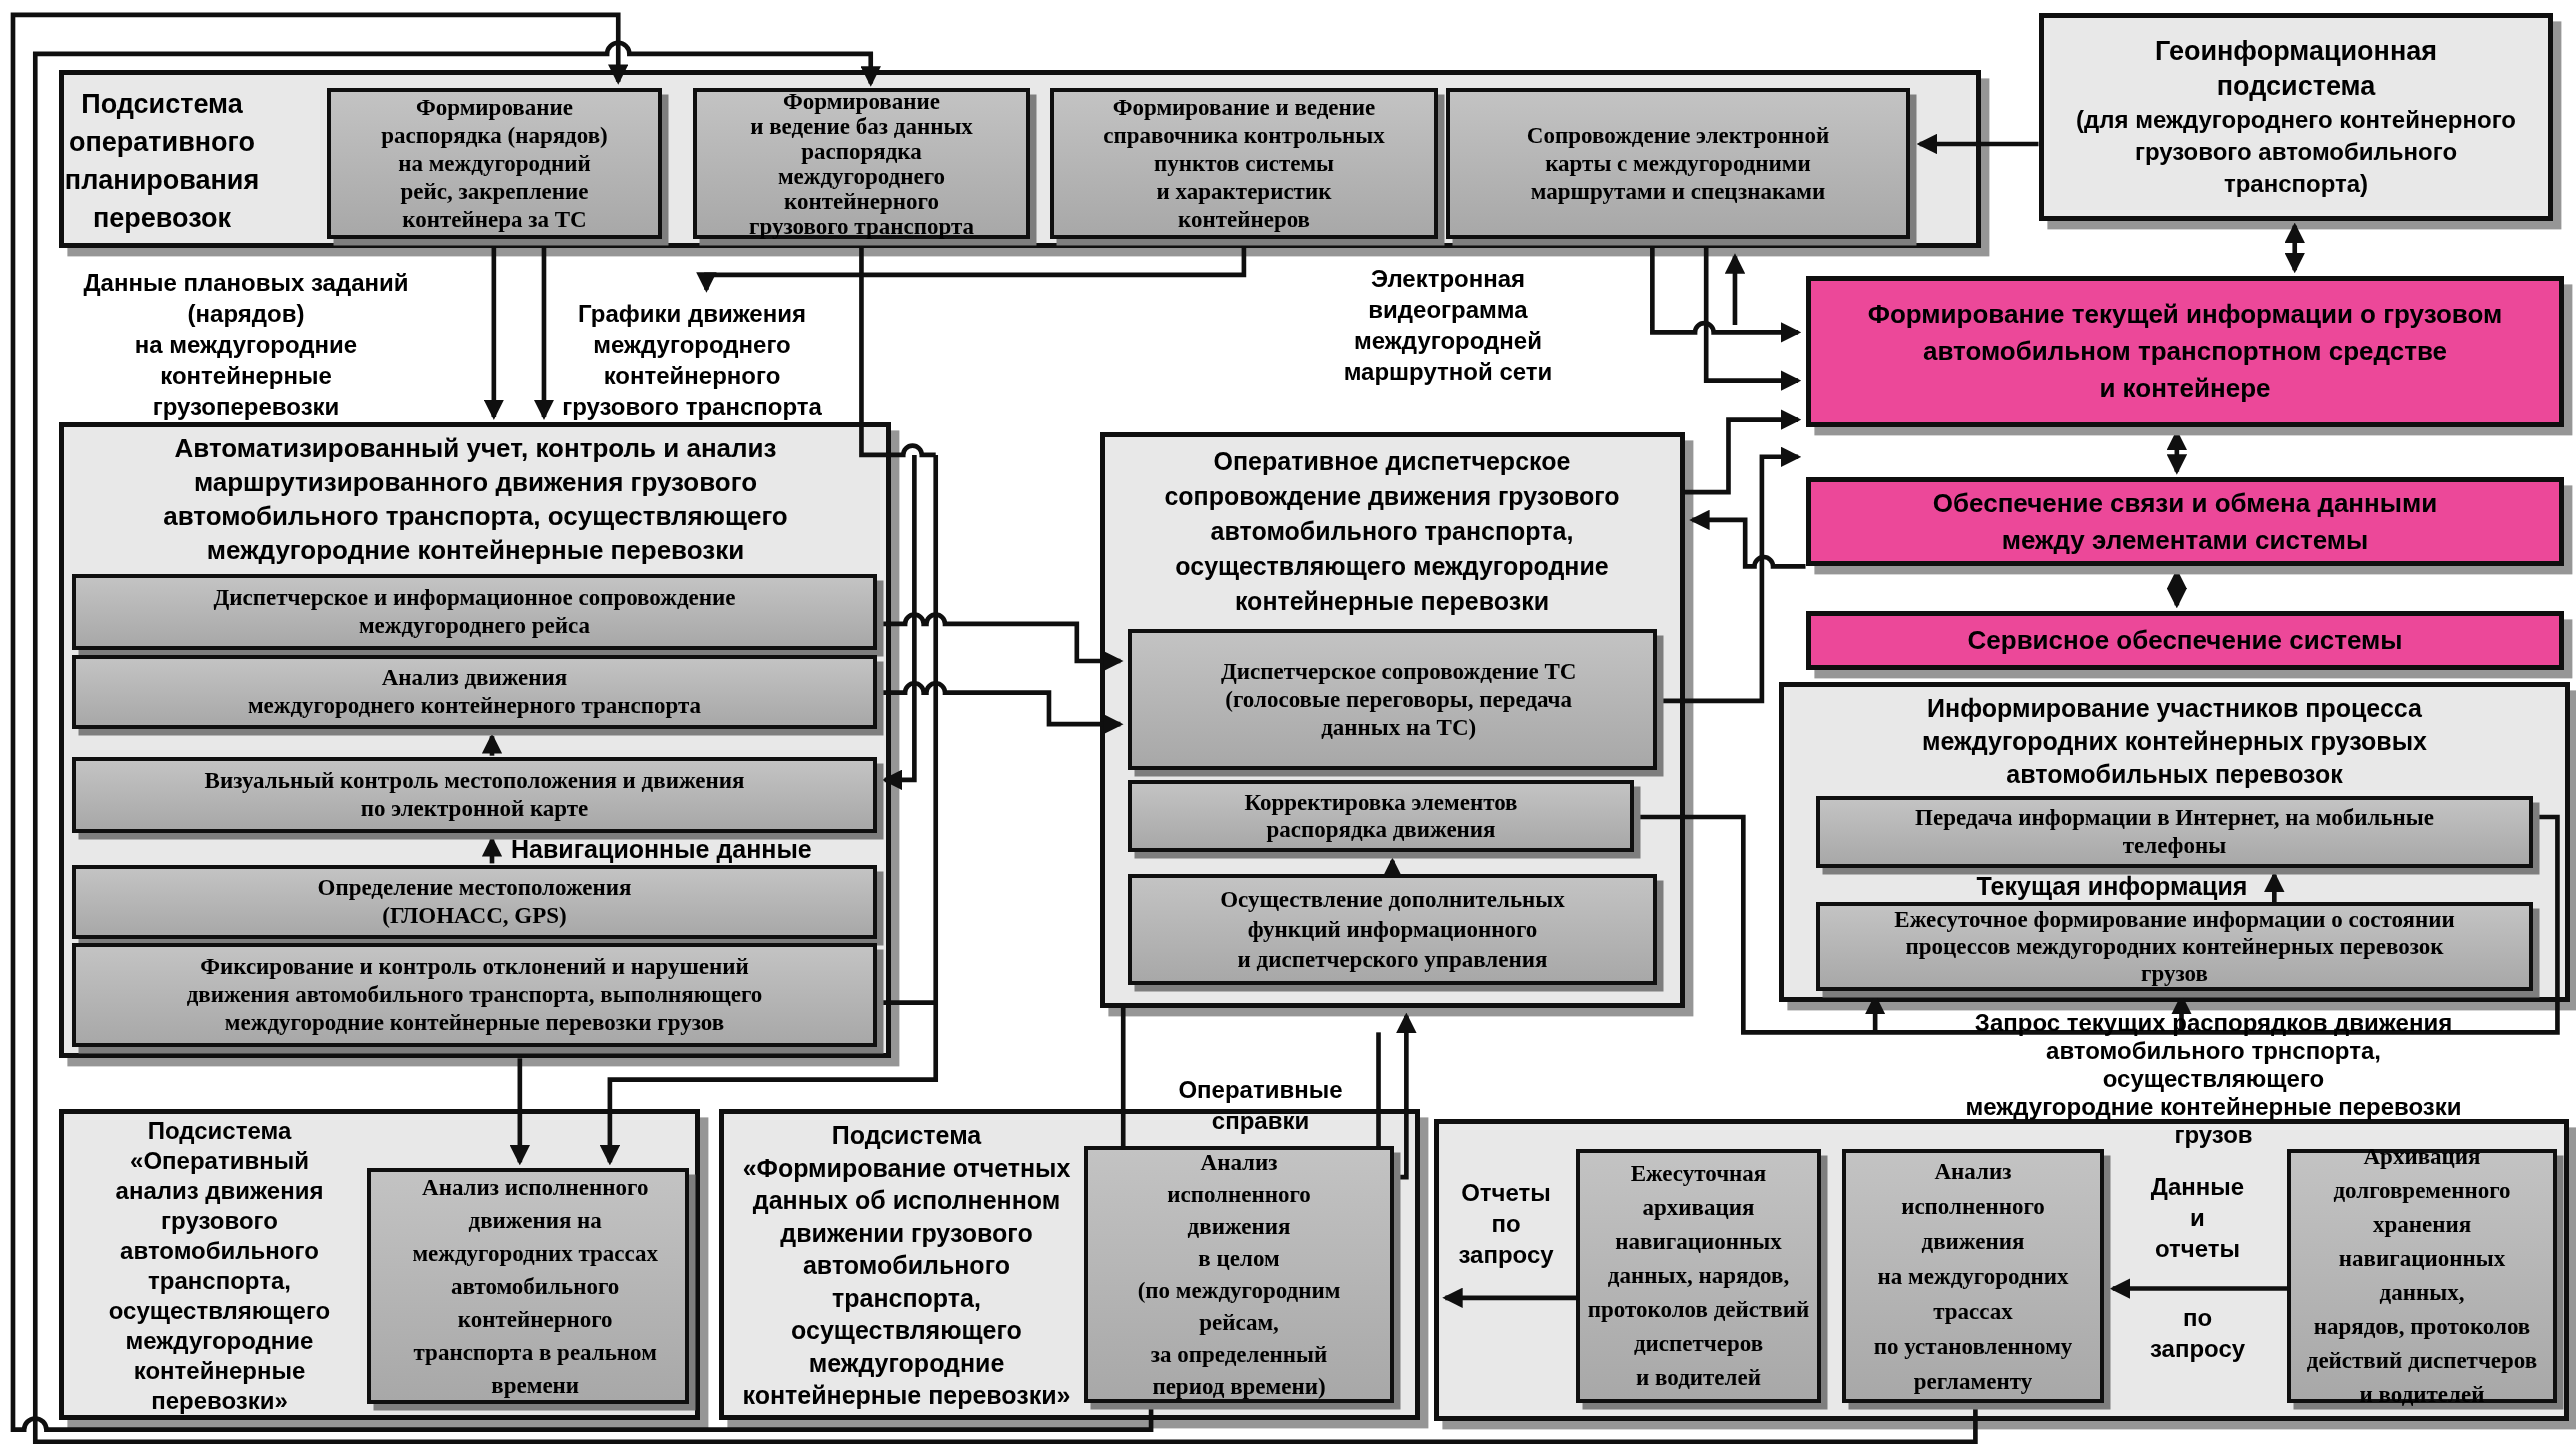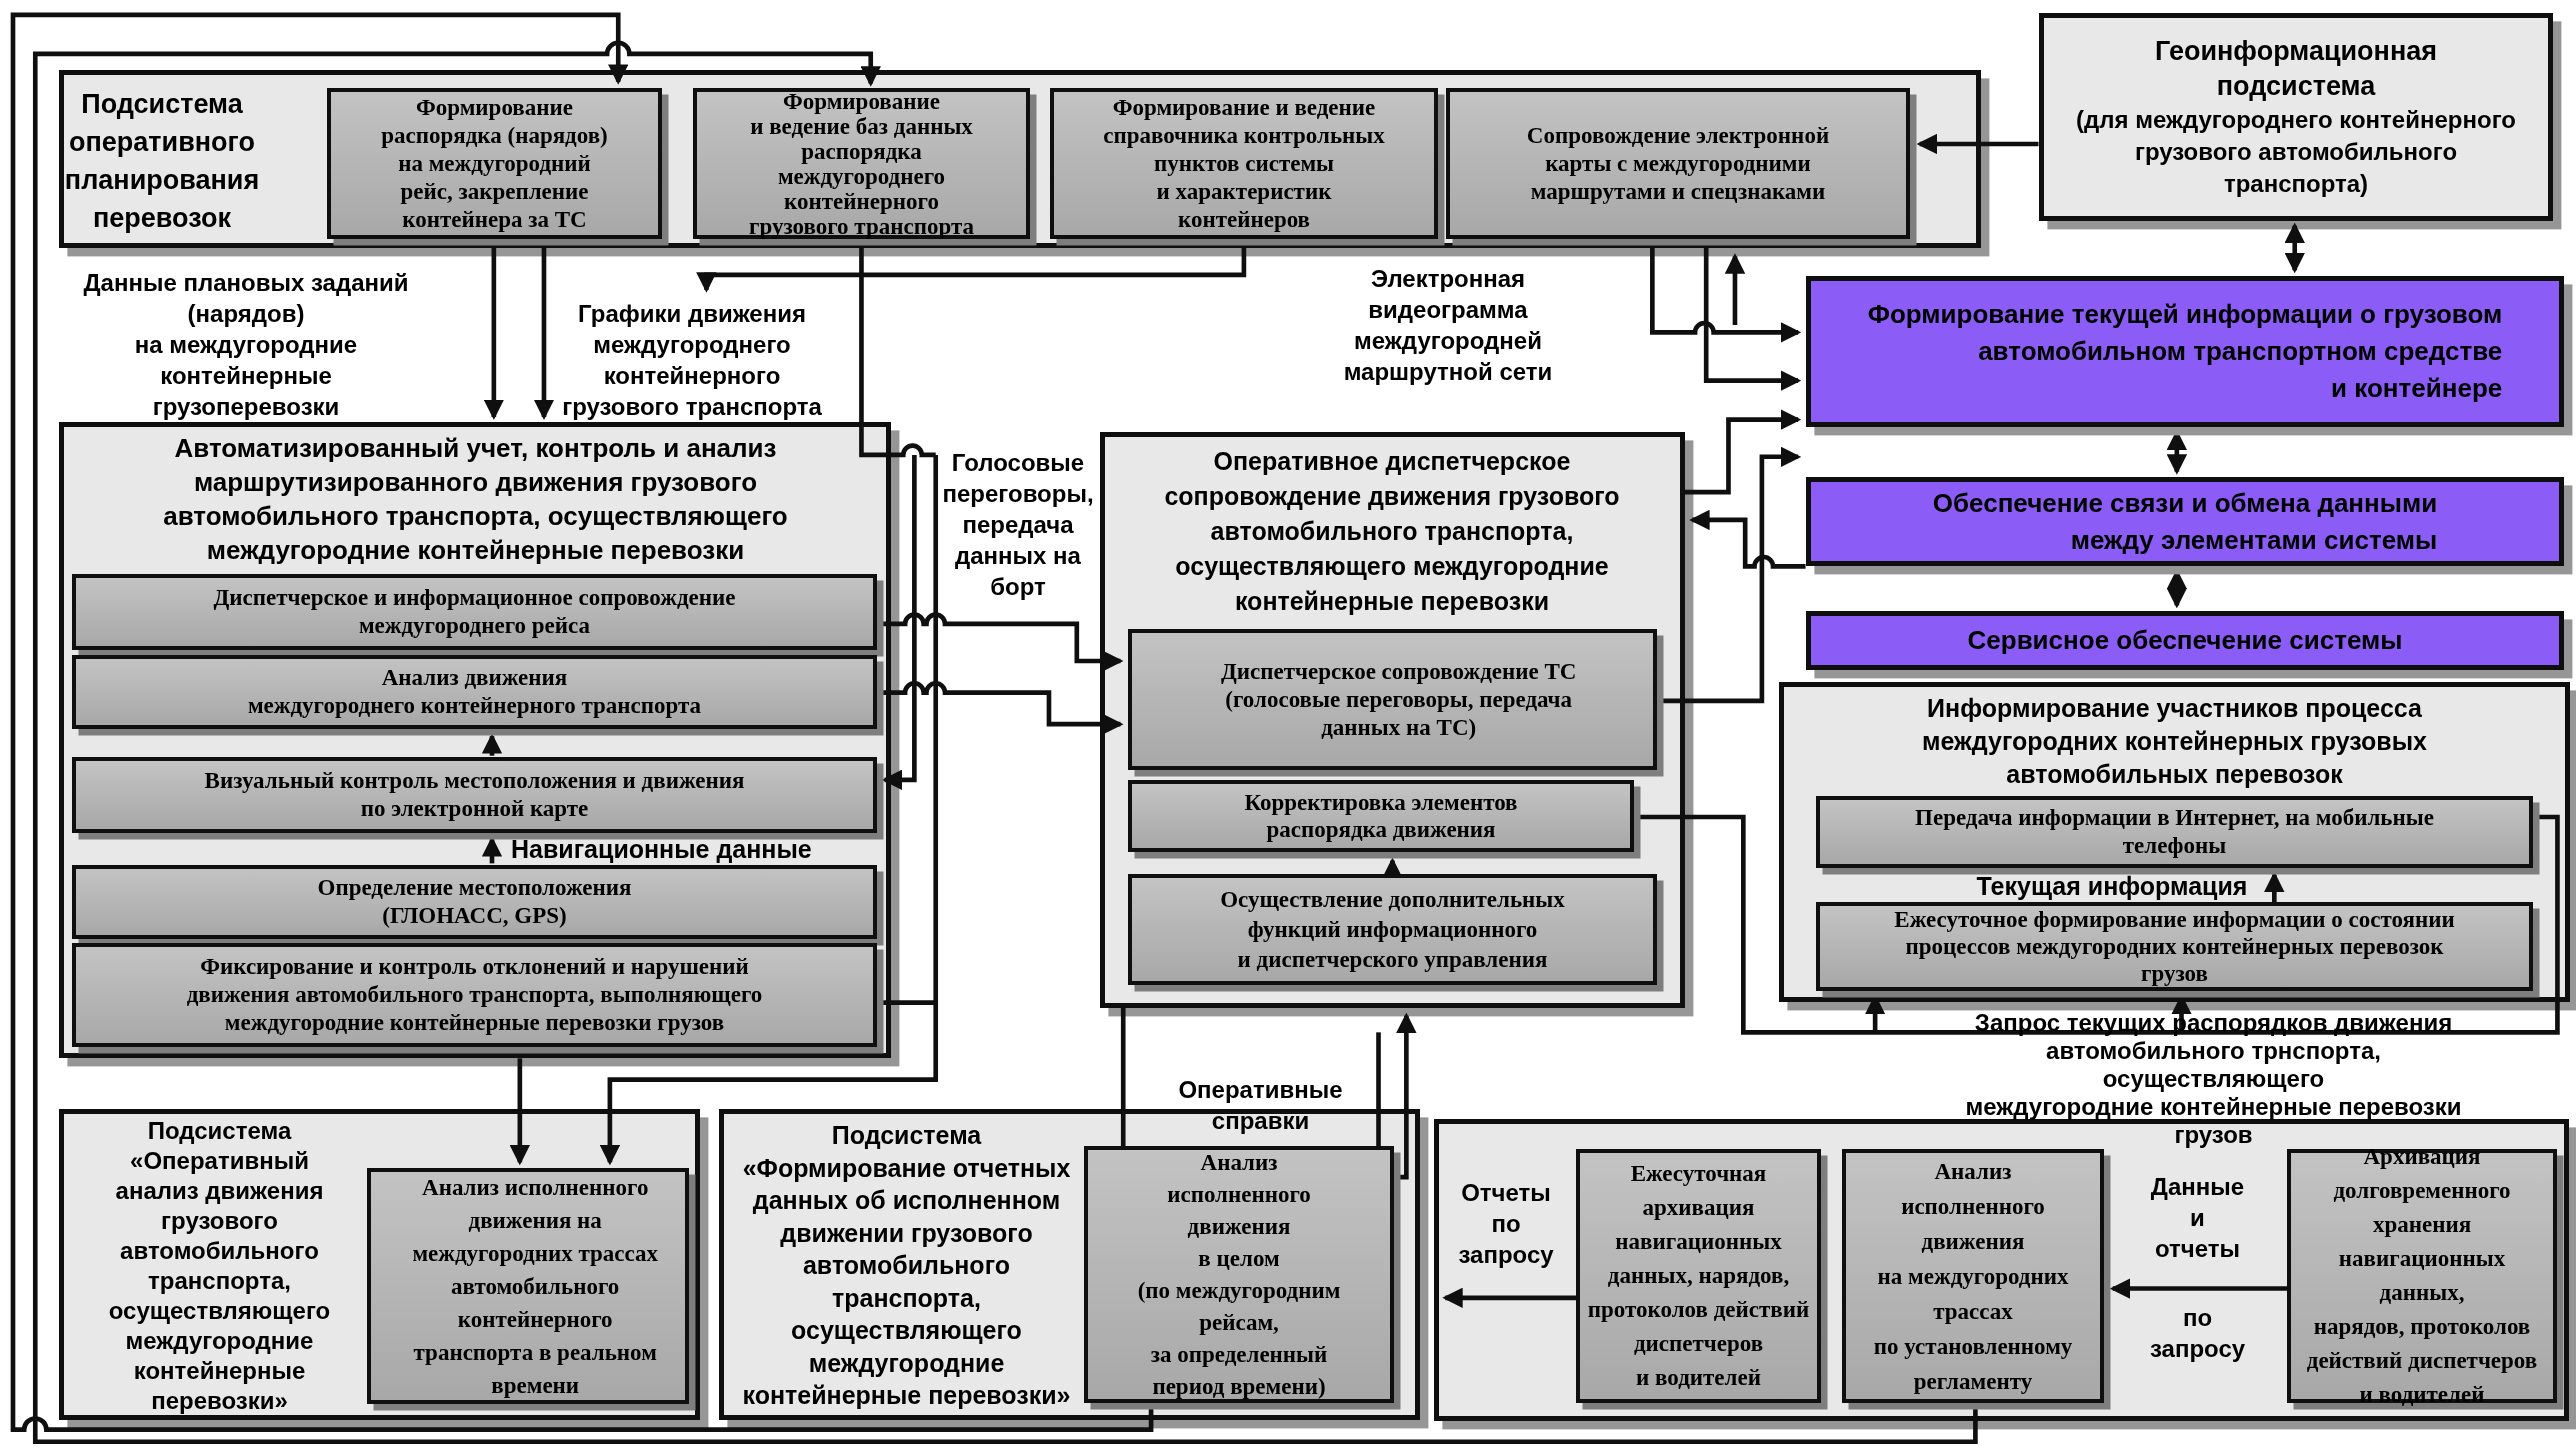--- a/index.html
+++ b/index.html
@@ -3,23 +3,23 @@
 <meta charset="utf-8">
 <style>
   html,body{margin:0;padding:0;background:#fff;}
   #stage{position:relative;width:2576px;height:1452px;background:#ffffff;overflow:hidden;
          font-family:"Liberation Sans","DejaVu Sans",sans-serif;font-weight:bold;color:#000;}
   .container{position:absolute;background:#e8e8e8;border:5.6px solid #0f0f0f;box-sizing:border-box;
              box-shadow:8.4px 8.4px 0 #969696;}
   .box{position:absolute;background:linear-gradient(180deg,#c3c3c3,#a8a8a8);border:4.6px solid #0f0f0f;
        box-sizing:border-box;box-shadow:6.5px 6.5px 0 #7e7e7e;display:flex;align-items:center;justify-content:center;
        text-align:center;font-size:23px;line-height:28px;white-space:pre-line;padding:1.9px 5.6px;font-family:Liberation Serif, serif;}
-  .rblock{position:absolute;background:#8b5cf6;border:5.6px solid #0f0f0f;box-sizing:border-box;
+  .rblock{position:absolute;background:#ec4899;border:5.6px solid #0f0f0f;box-sizing:border-box;
           box-shadow:8.4px 8.4px 0 #969696;display:flex;align-items:center;justify-content:center;
-          text-align:right;font-size:26px;line-height:37px;white-space:pre-line;}
+          text-align:center;font-size:26px;line-height:37px;white-space:pre-line;}
   .hdr{position:absolute;display:flex;align-items:center;justify-content:center;text-align:center;
        white-space:pre-line;}
   .lbl{position:absolute;display:flex;align-items:center;justify-content:center;text-align:center;
        font-size:24px;line-height:31px;white-space:pre-line;}
   svg.wires{position:absolute;left:0;top:0;z-index:5;pointer-events:none;}
   .layer2{z-index:6;}
   .layer1{z-index:2;}
 </style>
 </head>
 <body>
@@ -133,25 +133,20 @@
 междугороднего контейнерного транспорта</div>
   <div class="box layer2" style="left:72px;top:757px;width:805px;height:76px;">Визуальный контроль местоположения и движения
 по электронной карте</div>
   <div class="lbl layer2" style="left:511px;top:834px;width:343px;height:30px;font-size:25px;justify-content:flex-start;text-align:center;">Навигационные данные</div>
   <div class="box layer2" style="left:72px;top:865px;width:805px;height:74px;">Определение местоположения
 (ГЛОНАСС, GPS)</div>
   <div class="box layer2" style="left:72px;top:943px;width:805px;height:104px;">Фиксирование и контроль отклонений и нарушений
 движения автомобильного транспорта, выполняющего
 междугородние контейнерные перевозки грузов</div>
 
-  <div class="lbl layer2" style="left:939px;top:441px;width:158px;height:167px;">Голосовые
-переговоры,
-передача
-данных на
-борт</div>
   <div class="hdr layer2" style="left:1110px;top:442px;width:564px;height:178px;font-size:25px;line-height:35px;">Оперативное диспетчерское
 сопровождение движения грузового
 автомобильного транспорта,
 осуществляющего междугородние
 контейнерные перевозки</div>
   <div class="box layer2" style="left:1128px;top:629px;width:529px;height:141px;padding-left:18px;">Диспетчерское сопровождение ТС
 (голосовые переговоры, передача
 данных на ТС)</div>
   <div class="box layer2" style="left:1128px;top:780px;width:506px;height:72px;line-height:27px;">Корректировка элементов
 распорядка движения</div>

